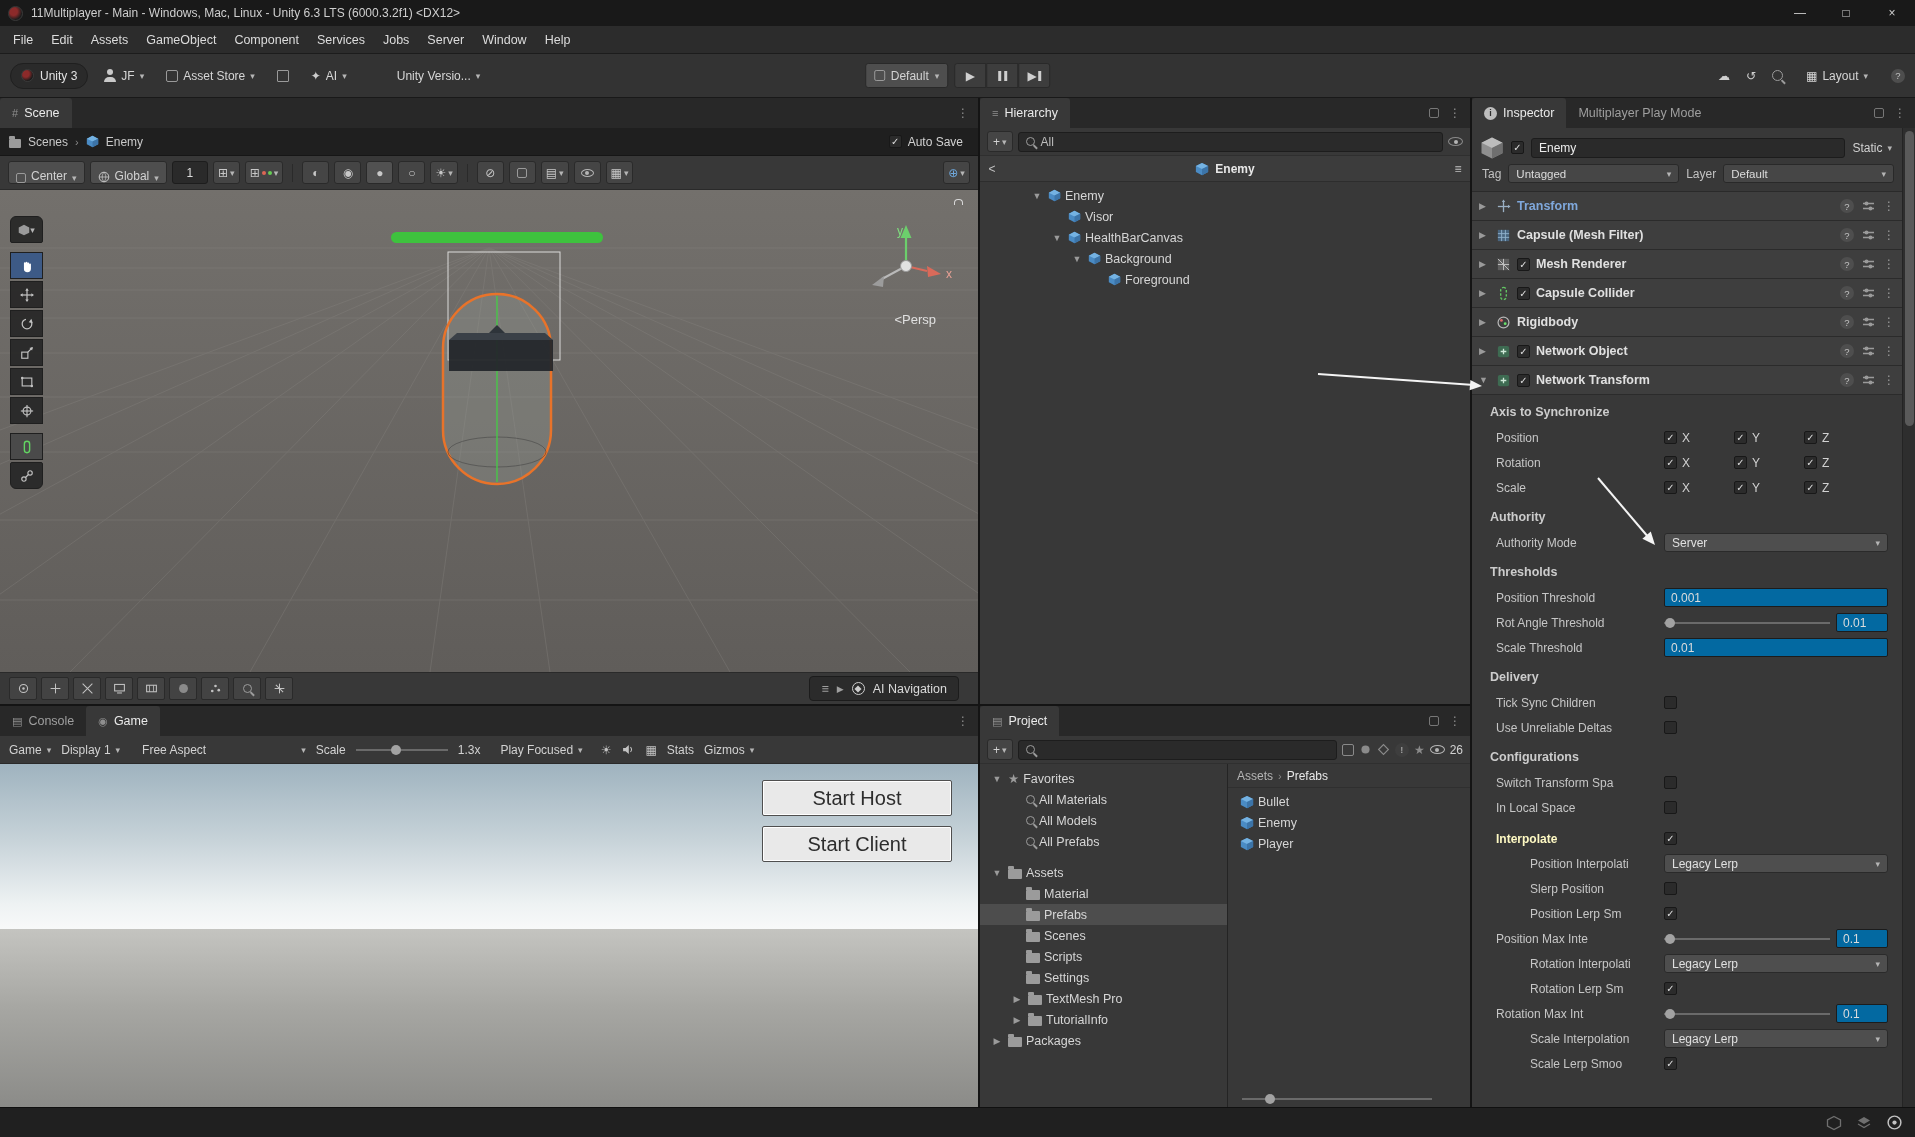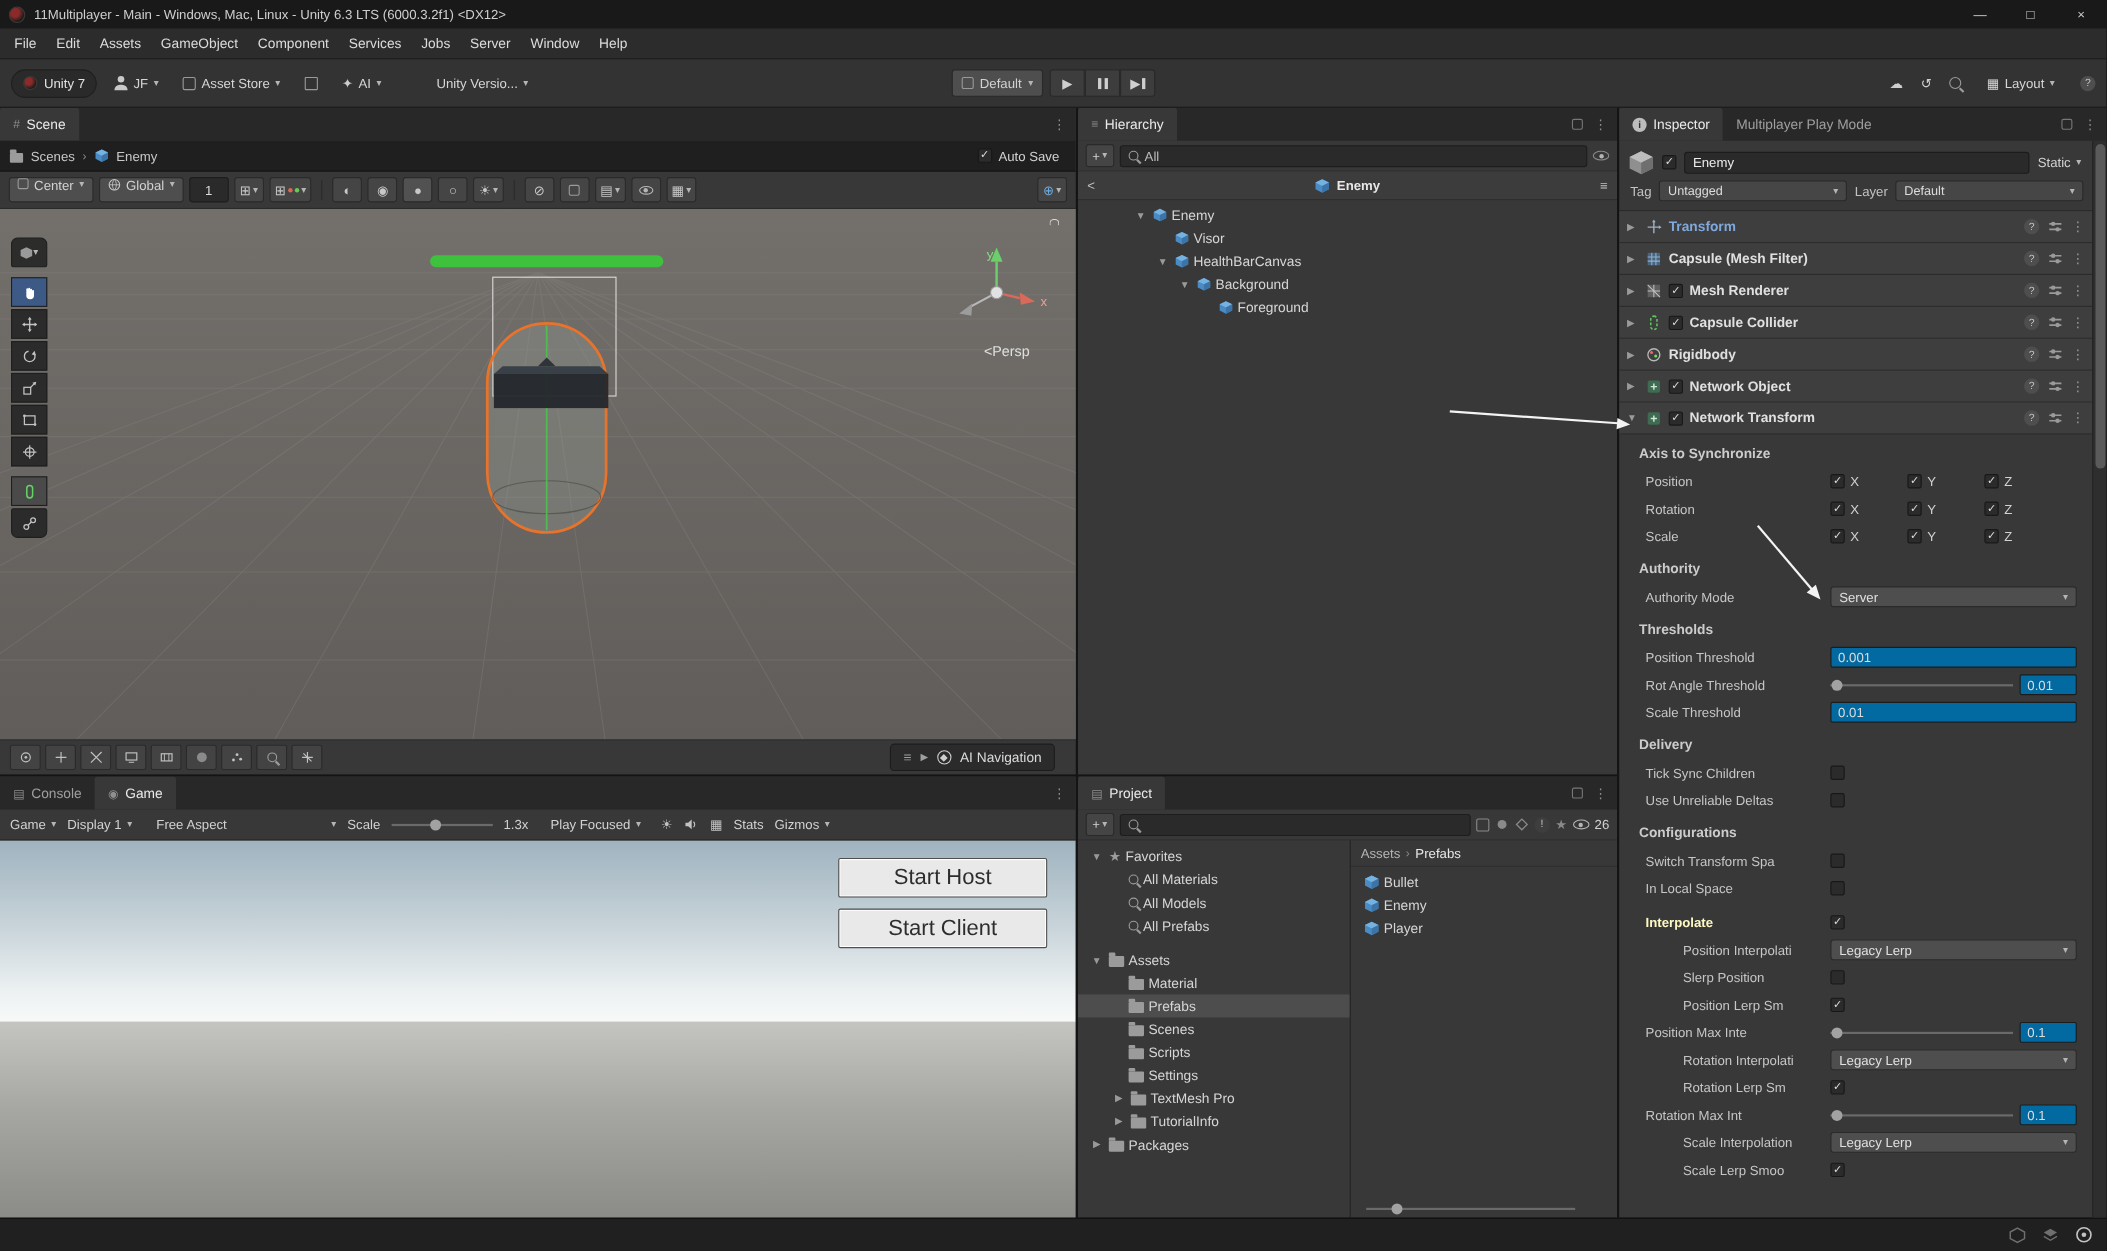--- a/index.html
+++ b/index.html
@@ -71,21 +71,21 @@
   .tab.active { background:#383838; color:#eaeaea; border-radius:3px 3px 0 0; }
   .tab .ticon { color:#8f8f8f; font-size:11px; }
   .tabbar .spacer { flex:1; }
   .tabbar-icons { display:flex; align-items:center; gap:10px; padding-right:9px; color:#8f8f8f; }
 
   
   .crumbbar { height:28px; flex:none; background:#1f1f1f; border-bottom:1px solid #161616; display:flex; align-items:center; gap:7px; padding:0 9px; color:#c9c9c9; }
   .crumb-sep { color:#8a8a8a; font-size:11px; }
   .autosave { margin-left:auto; display:flex; align-items:center; gap:6px; padding-right:6px; color:#d2d2d2; }
   .scenetoolbar { height:34px; flex:none; display:flex; align-items:center; gap:5px; padding:0 8px; border-bottom:1px solid #2a2a2a; }
-  .st-dd { height:23px; display:flex; align-items:flex-start; gap:5px; padding:0 7px; background:#4e4e4e; border:1px solid #2a2a2a; border-radius:3px; }
+  .st-dd { height:23px; display:flex; align-items:flex-end; gap:5px; padding:0 7px; background:#4e4e4e; border:1px solid #2a2a2a; border-radius:3px; }
   .st-field { width:36px; height:23px; background:#2a2a2a; border:1px solid #1d1d1d; border-radius:3px; display:flex; align-items:center; justify-content:center; color:#dcdcdc; }
   .st-ibtn { min-width:27px; height:23px; display:flex; align-items:center; justify-content:center; gap:2px; background:#454545; border:1px solid #2a2a2a; border-radius:3px; color:#c8c8c8; font-size:12px; padding:0 4px; }
   .st-sep { width:1px; height:18px; background:#2a2a2a; margin:0 4px; }
   .dotr { width:4px; height:4px; border-radius:50%; display:inline-block; }
 
   .viewport { position:relative; flex:1; min-height:0; overflow:hidden; background:#6b6864; }
   .scene-svg { position:absolute; inset:0; width:100%; height:100%; }
 
   .tools { position:absolute; left:10px; top:26px; display:flex; flex-direction:column; gap:2px; }
   .tool { width:33px; height:27px; background:rgba(40,40,40,.95); border:1px solid #1f1f1f; display:flex; align-items:center; justify-content:center; color:#c2c2c2; }
@@ -204,21 +204,21 @@
     <span class="menu-item">Jobs</span>
     <span class="menu-item">Server</span>
     <span class="menu-item">Window</span>
     <span class="menu-item">Help</span>
   </div>
 
   <div class="toolbar">
     <div class="tb-group">
       <div class="pill">
         <span class="unity-logo" style="width:13px;height:13px;"></span>
-        <span>Unity 7</span>
+        <span>Unity 3</span>
       </div>
       <div class="flat-dd">
         <span class="i-person"></span>
         <span>JF</span>
         <span class="da">▾</span>
       </div>
       <div class="flat-dd">
         <span class="i-sq"></span>
         <span>Asset Store</span>
         <span class="da">▾</span>

